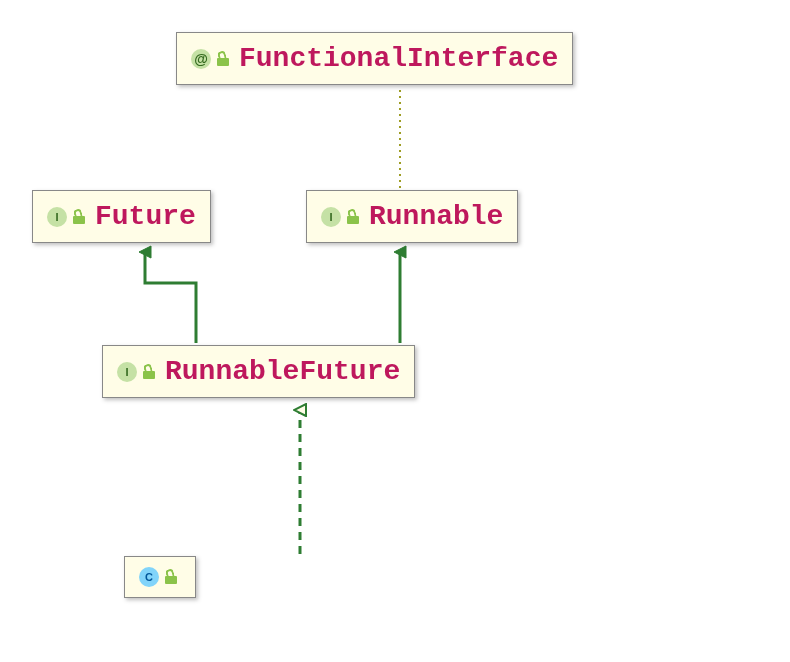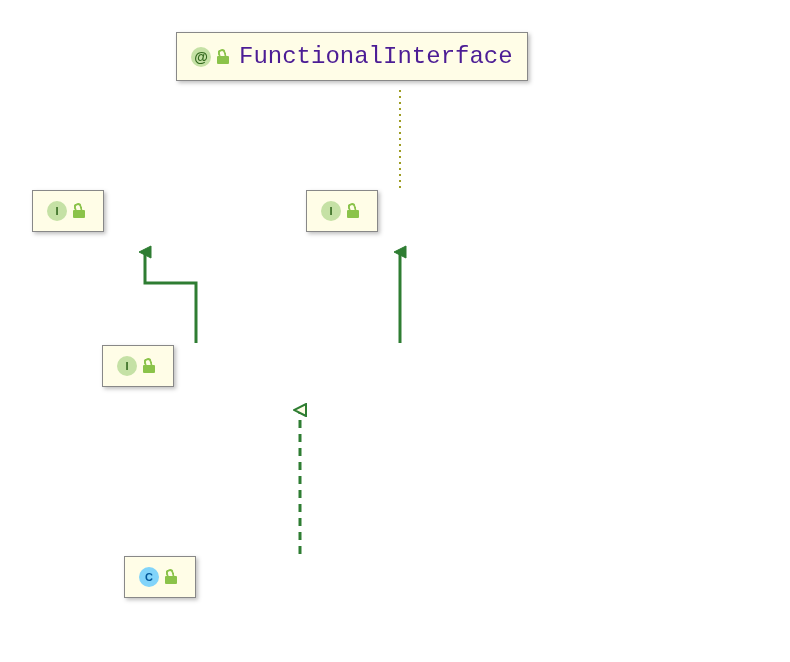--- a/index.html
+++ b/index.html
@@ -59,23 +59,23 @@
     left: 2px;
     width: 4px;
     height: 6px;
     border: 2px solid #8bc34a;
     border-bottom: none;
     border-radius: 4px 4px 0 0;
     transform: rotate(-15deg);
     transform-origin: bottom left;
   }
   .label {
-    font-size: 24px;
-    color: #4c1d95;
-    font-weight: normal;
+    font-size: 28px;
+    color: #be185d;
+    font-weight: bold;
     white-space: nowrap;
   }
   svg.connectors {
     position: absolute;
     top: 0;
     left: 0;
     width: 790px;
     height: 662px;
     pointer-events: none;
   }
@@ -104,28 +104,31 @@
 
 <div class="node" style="left:176px; top:32px;">
   <span class="badge badge-at">@</span>
   <span class="lock"></span>
   <span class="label">FunctionalInterface</span>
 </div>
 
 <div class="node" style="left:32px; top:190px;">
   <span class="badge badge-i">I</span>
   <span class="lock"></span>
+  <span class="label">Future</span>
 </div>
 
 <div class="node" style="left:306px; top:190px;">
   <span class="badge badge-i">I</span>
   <span class="lock"></span>
+  <span class="label">Runnable</span>
 </div>
 
 <div class="node" style="left:102px; top:345px;">
   <span class="badge badge-i">I</span>
   <span class="lock"></span>
+  <span class="label">RunnableFuture</span>
 </div>
 
 <div class="node" style="left:124px; top:556px;">
   <span class="badge badge-c">C</span>
   <span class="lock"></span>
 </div>
 
 </body></html>

